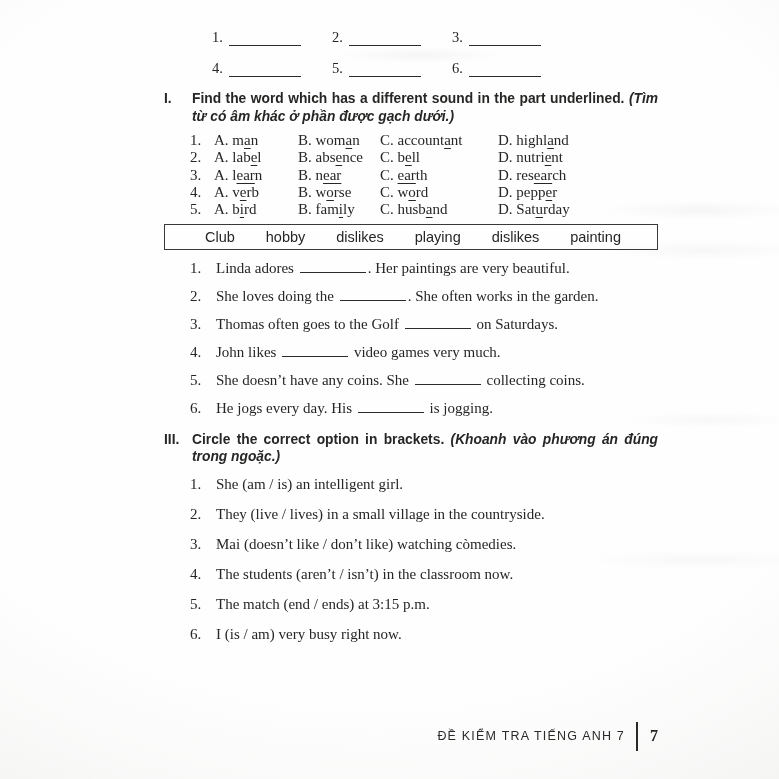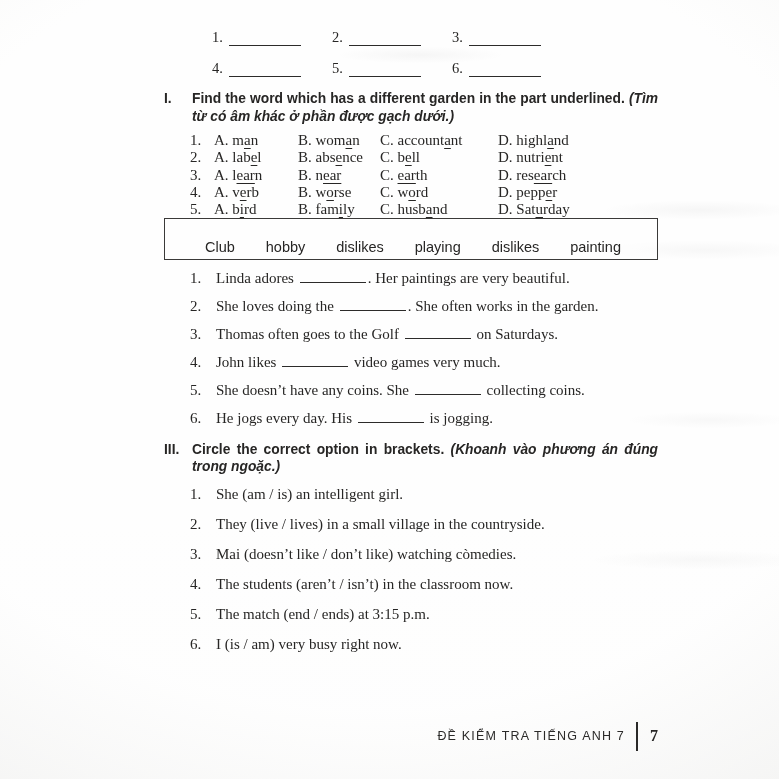--- a/index.html
+++ b/index.html
@@ -47,23 +47,23 @@
   .vi{font-style:italic;}
 
   
   .opt-rows{margin:7px 0 0 26px;}
   .opt-row{display:grid;grid-template-columns:24px 84px 82px 118px 1fr;font-size:15px;line-height:17.2px;}
   .opt-label{white-space:pre;}
   .ul{text-decoration:underline;text-underline-offset:2.5px;text-decoration-thickness:1.2px;}
 
   
   .word-box{
-    border:1.6px solid #3a3938;height:24px;
+    margin-top:6px;border:1.6px solid #3a3938;height:24px;
     display:flex;align-items:center;justify-content:space-between;
-    padding:16px 36px 0 40px;
+    padding:0 36px 0 40px;
     font-family:"Liberation Sans", sans-serif;font-size:14.5px;
     background:rgba(255,255,255,.3);
   }
 
   
   .sent-list{margin:9px 0 0 26px;}
   .sent{display:flex;font-size:15px;line-height:18.5px;}
   .list-ii .sent{margin-bottom:9.5px;}
   .list-iii .sent{margin-bottom:11.5px;}
   .s-num{width:26px;flex:none;}
@@ -105,21 +105,21 @@
         </div>
         <div class="blank-item">
           <span class="bnum">6.</span>
           <span class="bline"></span>
         </div>
       </div>
 
 
     <div class="sec-head">
       <span class="sec-num">I.</span>
-      <div class="sec-body"><span>Find the word which has a different garden in the part underlined.</span>
+      <div class="sec-body"><span>Find the word which has a different sound in the part underlined.</span>
         <span class="vi">(Tìm từ có âm khác ở phần được gạch dưới.)</span></div>
     </div>
 
     <div class="opt-rows">
         <div class="opt-row">
           <span class="opt-num">1.</span>
           <span class="opt-cell"><span class="opt-label">A. </span><span class="opt-word">m<span class="ul">a</span>n</span></span>
           <span class="opt-cell"><span class="opt-label">B. </span><span class="opt-word">wom<span class="ul">a</span>n</span></span>
           <span class="opt-cell"><span class="opt-label">C. </span><span class="opt-word">account<span class="ul">a</span>nt</span></span>
           <span class="opt-cell"><span class="opt-label">D. </span><span class="opt-word">highl<span class="ul">a</span>nd</span></span>

